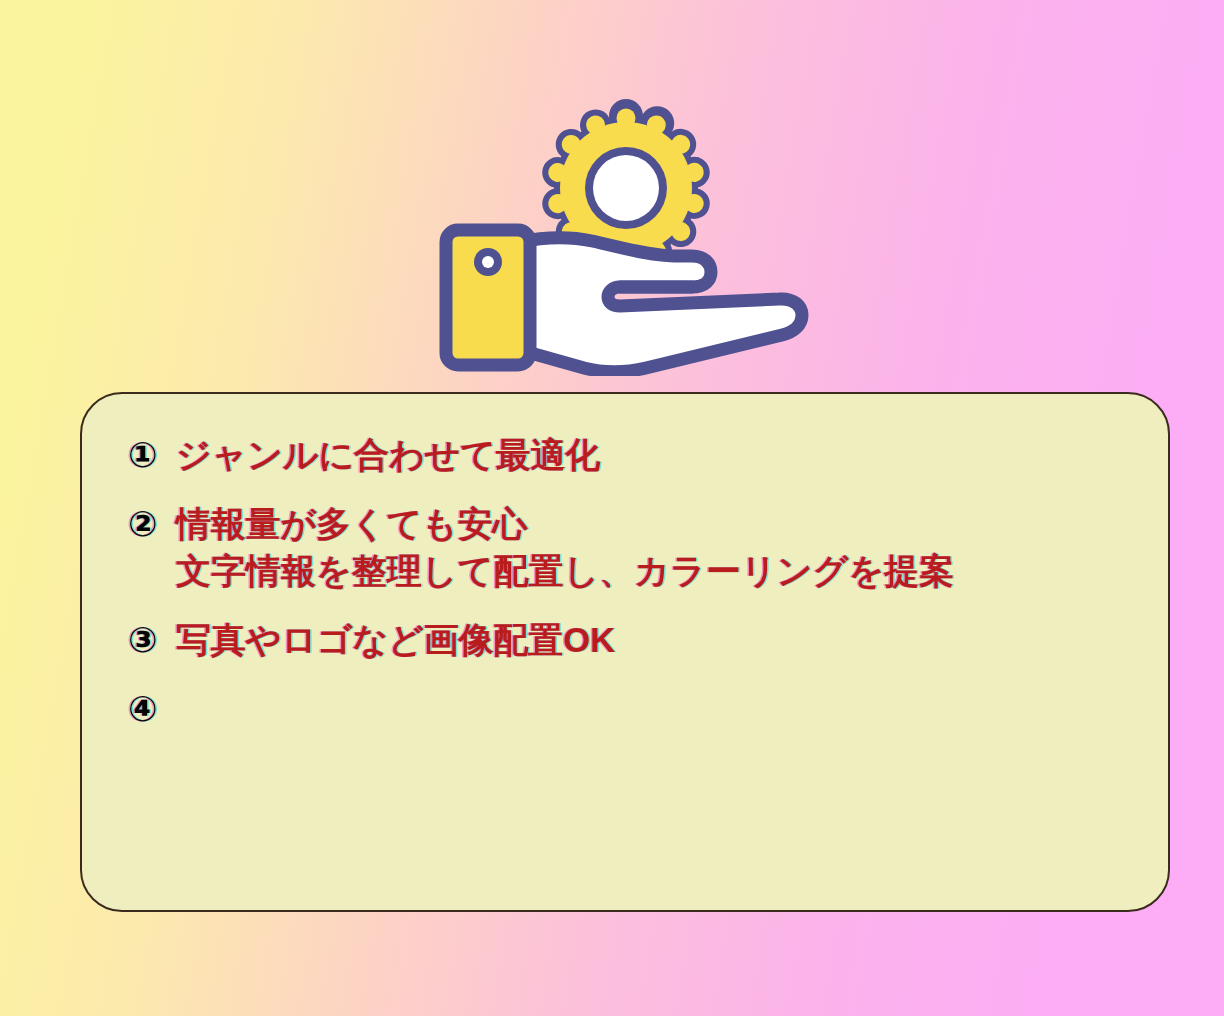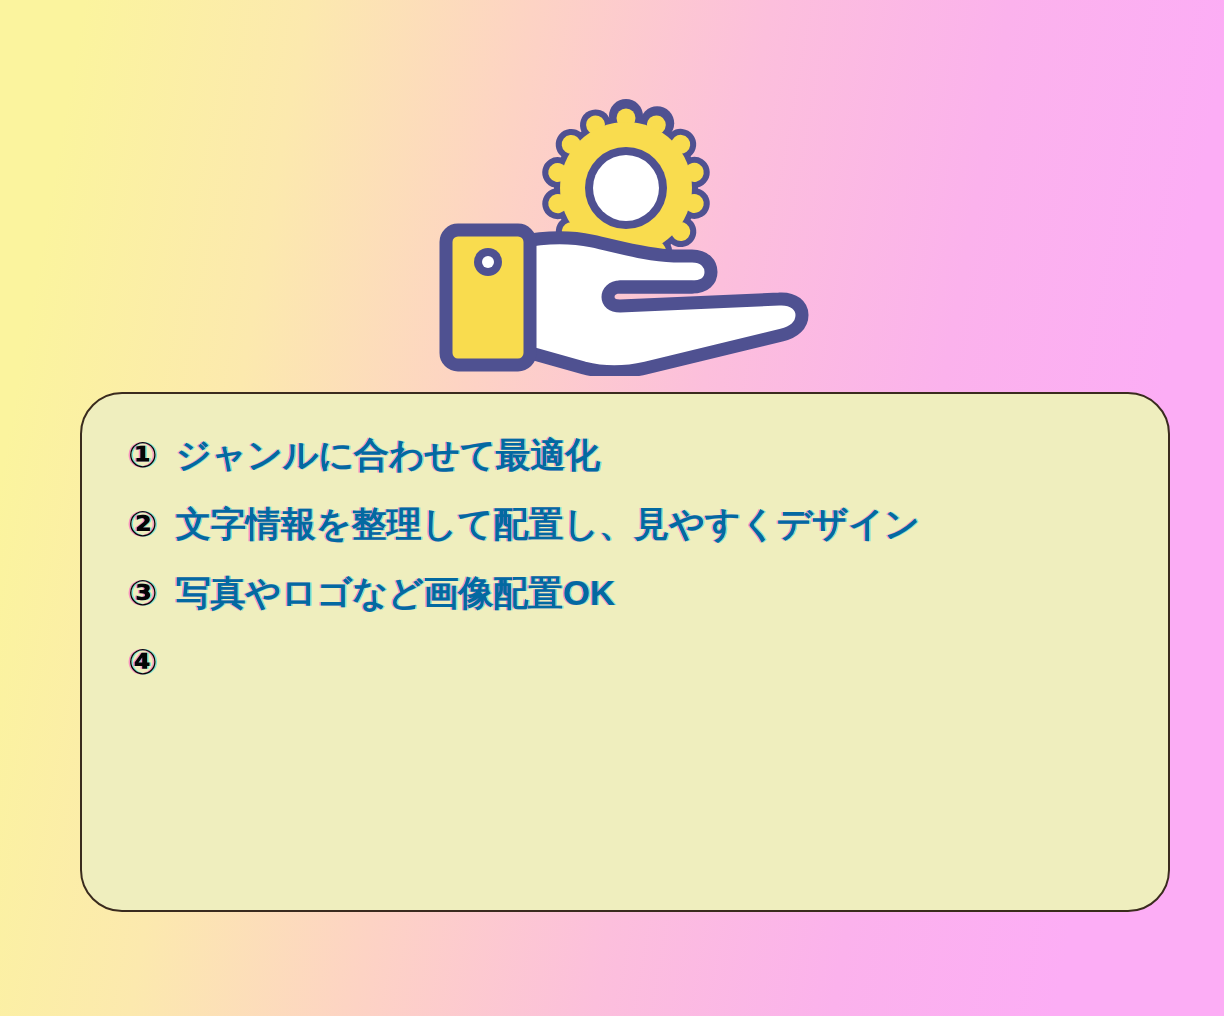--- a/index.html
+++ b/index.html
@@ -83,21 +83,21 @@
 
   .lines {
     flex: 1 1 auto;
     min-width: 0;
   }
 
   .line {
     font-size: 35px;
     line-height: 1.34;
     font-weight: 700;
-    color: #0369a1;
+    color: #b91c1c;
     letter-spacing: -0.2px;
     white-space: nowrap;
     text-shadow: -1.5px 0 rgba(255,70,190,.55), 1.5px 0 rgba(0,220,235,.5);
   }
   .line.sub {
     letter-spacing: 0px;
   }
 </style>
 </head>
 <body>
@@ -261,21 +261,22 @@
       <li class="feature-item">
         <span class="marker">①</span>
         <span class="lines">
           <div class="line">ジャンルに合わせて最適化</div>
         </span>
       </li>
 
       <li class="feature-item">
         <span class="marker">②</span>
         <span class="lines">
-          <div class="line sub">文字情報を整理して配置し、見やすくデザイン</div>
+          <div class="line">情報量が多くても安心</div>
+          <div class="line sub">文字情報を整理して配置し、カラーリングを提案</div>
         </span>
       </li>
 
       <li class="feature-item">
         <span class="marker">③</span>
         <span class="lines">
           <div class="line">写真やロゴなど画像配置OK</div>
         </span>
       </li>
 

